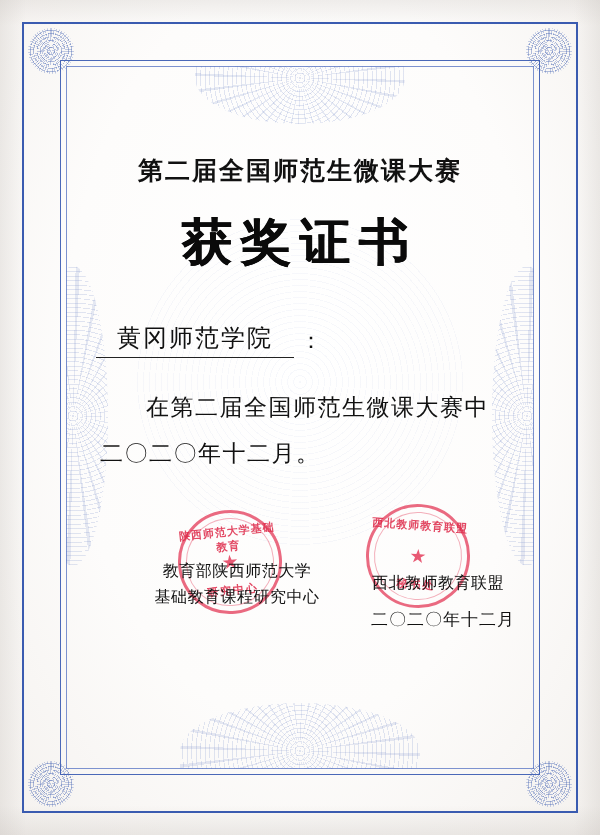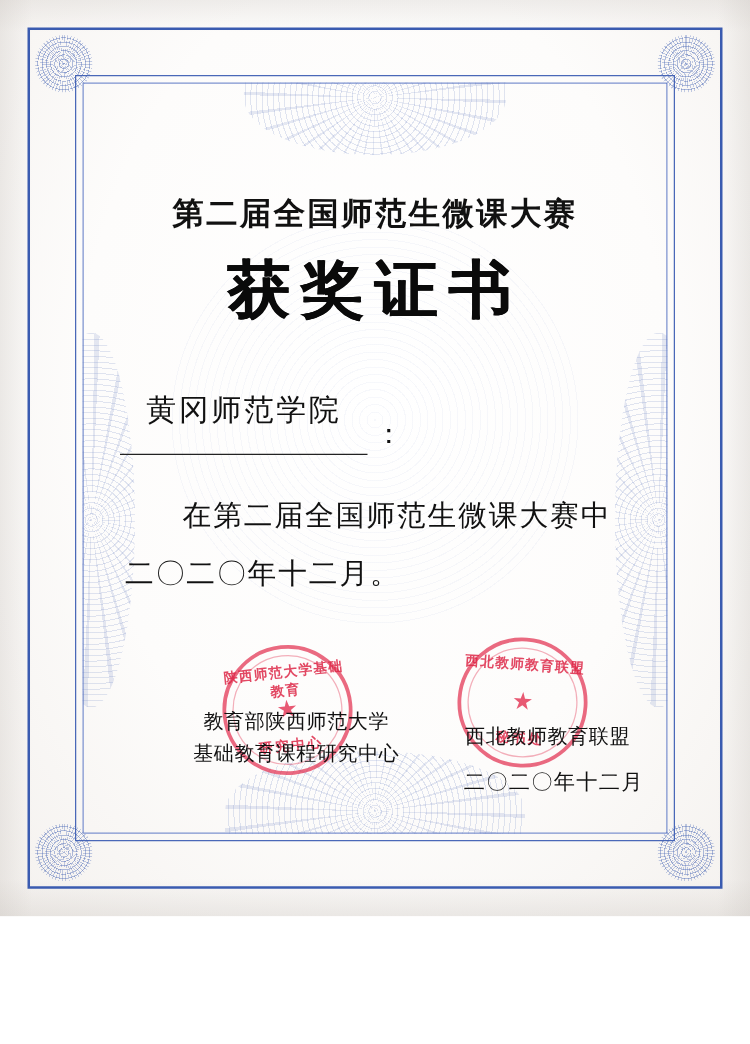--- a/index.html
+++ b/index.html
@@ -11,21 +11,21 @@
     width: 600px;
     height: 835px;
     overflow: hidden;
     font-family: "DejaVu Serif", "Liberation Serif", serif;
   }
 
   
   .certificate {
     position: relative;
     width: 600px;
-    height: 733px;
+    height: 835px;
     background:
       radial-gradient(ellipse at 50% 42%, #ffffff 0%, #fdfcfb 55%, #f4f1ee 100%);
     overflow: hidden;
     text-decoration: underline;
   }
   
   .paper-shade {
     position: absolute;
     inset: 0;
     background:
@@ -126,41 +126,41 @@
   .title-sub {
     margin-top: 84px;
     font-size: 25px;
     letter-spacing: 2px;
     color: #111;
     font-weight: 700;
     font-family: "DejaVu Serif", "Liberation Serif", serif;
     white-space: nowrap;
   }
   .title-main {
-    margin-top: 12px;
+    margin-top: 22px;
     font-size: 50px;
     letter-spacing: 9px;
     font-weight: 700;
     color: #0a0a0a;
     text-shadow: 0.6px 0 0 #0a0a0a, -0.4px 0 0 #0a0a0a;
     white-space: nowrap;
   }
 
   .recipient-row {
     margin-top: 46px;
     align-self: flex-start;
     margin-left: 26px;
     display: flex;
     align-items: flex-end;
   }
   .recipient-name {
     font-size: 24px;
     letter-spacing: 2px;
     color: #111;
-    padding: 0 6px 19px 6px;
+    padding: 0 6px 3px 6px;
     border-bottom: 1.6px solid #222;
     min-width: 186px;
     text-align: center;
   }
   .colon {
     font-size: 22px;
     color: #111;
     padding-left: 6px;
     padding-bottom: 2px;
   }

